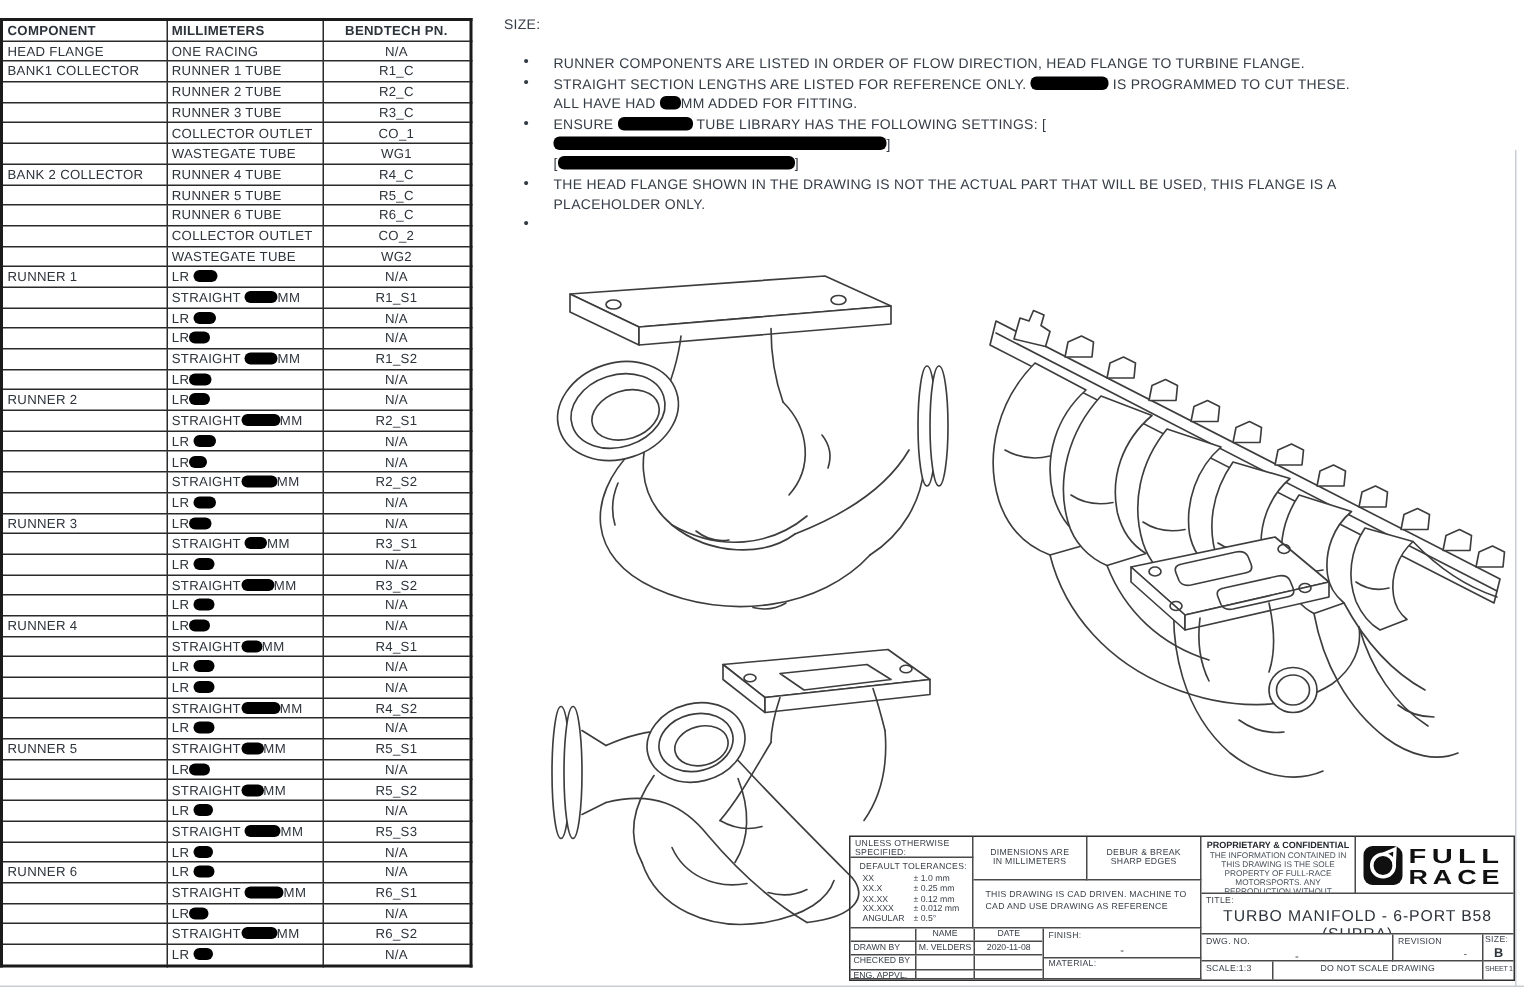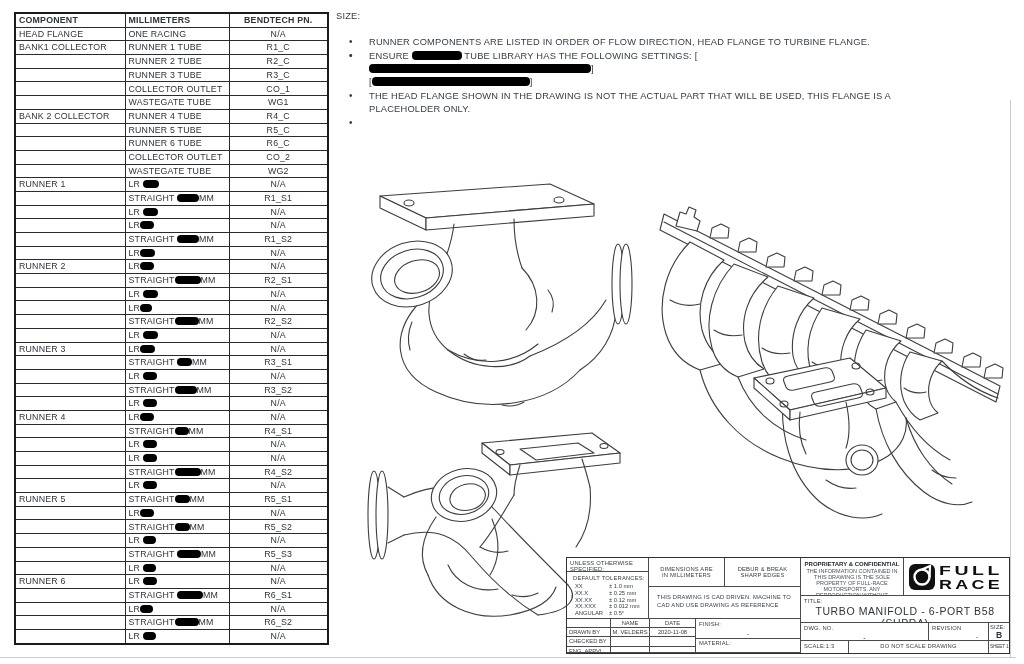--- a/index.html
+++ b/index.html
@@ -5,21 +5,21 @@
   html,body{margin:0;padding:0;}
   body{
     width:1024px;height:664px;background:#fff;position:relative;overflow:hidden;
     font-family:"Liberation Sans", sans-serif;color:#333a42;
   }
   
   .sheet-edge-right{position:absolute;left:1010px;top:100px;width:1px;height:558px;background:#c9cdd1;}
   .sheet-edge-bottom{position:absolute;left:0;top:657px;width:1016px;height:1px;background:#c9cdd1;}
 
   
-  .bom{position:absolute;left:14px;top:12px;width:288px;}
+  .bom{position:absolute;left:0;top:12px;width:288px;}
   .bom table{border-collapse:collapse;width:100%;table-layout:fixed;border:2px solid #1b1b1b;}
   .bom td,.bom th{
     border:1px solid #2a2a2a;font-size:8.8px;font-weight:normal;letter-spacing:.2px;
     padding:0 3px;height:12.7px;line-height:12.5px;white-space:nowrap;overflow:hidden;color:#2d333b;
   }
   .bom th{font-weight:bold;text-align:left;}
   .bom th.c-pn{text-align:center;}
   .bom td.c-pn{text-align:center;margin-left:13px;}
   .redact{display:inline-block;height:8px;border-radius:4px;background:#000;vertical-align:-1px;}
 
@@ -303,21 +303,21 @@
           <td class="c-pn">N/A</td>
         </tr>
       </tbody>
   </table>
 </div>
 
 <div class="notes">
   <div class="note-label">SIZE:</div>
   <div>
       <div class="bullet"><span class="dot">•</span><span>RUNNER COMPONENTS ARE LISTED IN ORDER OF FLOW DIRECTION, HEAD FLANGE TO TURBINE FLANGE.</span></div>
-      <div class="bullet"><span class="dot">•</span></div>
+      <div class="bullet"><span class="dot">•</span><span>STRAIGHT SECTION LENGTHS ARE LISTED FOR REFERENCE ONLY. <span class="redact" style="width: 52px;"></span> IS PROGRAMMED TO CUT THESE. ALL HAVE HAD <span class="redact" style="width: 14px;"></span>MM ADDED FOR FITTING.</span></div>
       <div class="bullet"><span class="dot">•</span><span>ENSURE <span class="redact" style="width: 50px;"></span> TUBE LIBRARY HAS THE FOLLOWING SETTINGS: [<span class="redact" style="width: 222px;"></span>]<br>[<span class="redact" style="width: 158px;"></span>]</span></div>
       <div class="bullet"><span class="dot">•</span><span>THE HEAD FLANGE SHOWN IN THE DRAWING IS NOT THE ACTUAL PART THAT WILL BE USED, THIS FLANGE IS A PLACEHOLDER ONLY.</span></div>
       <div class="bullet"><span class="dot">•</span></div>
     </div>
 </div>
 
 <div class="view" style="left:352px;top:172px;">
   <svg width="292" height="252" viewBox="0 0 292 252">
     <path class="solid" d="M28,24 L198,12 L242,32 L74,46 Z"></path>
     <path class="solid" d="M28,24 L28,36 L74,58 L74,46 Z"></path>

